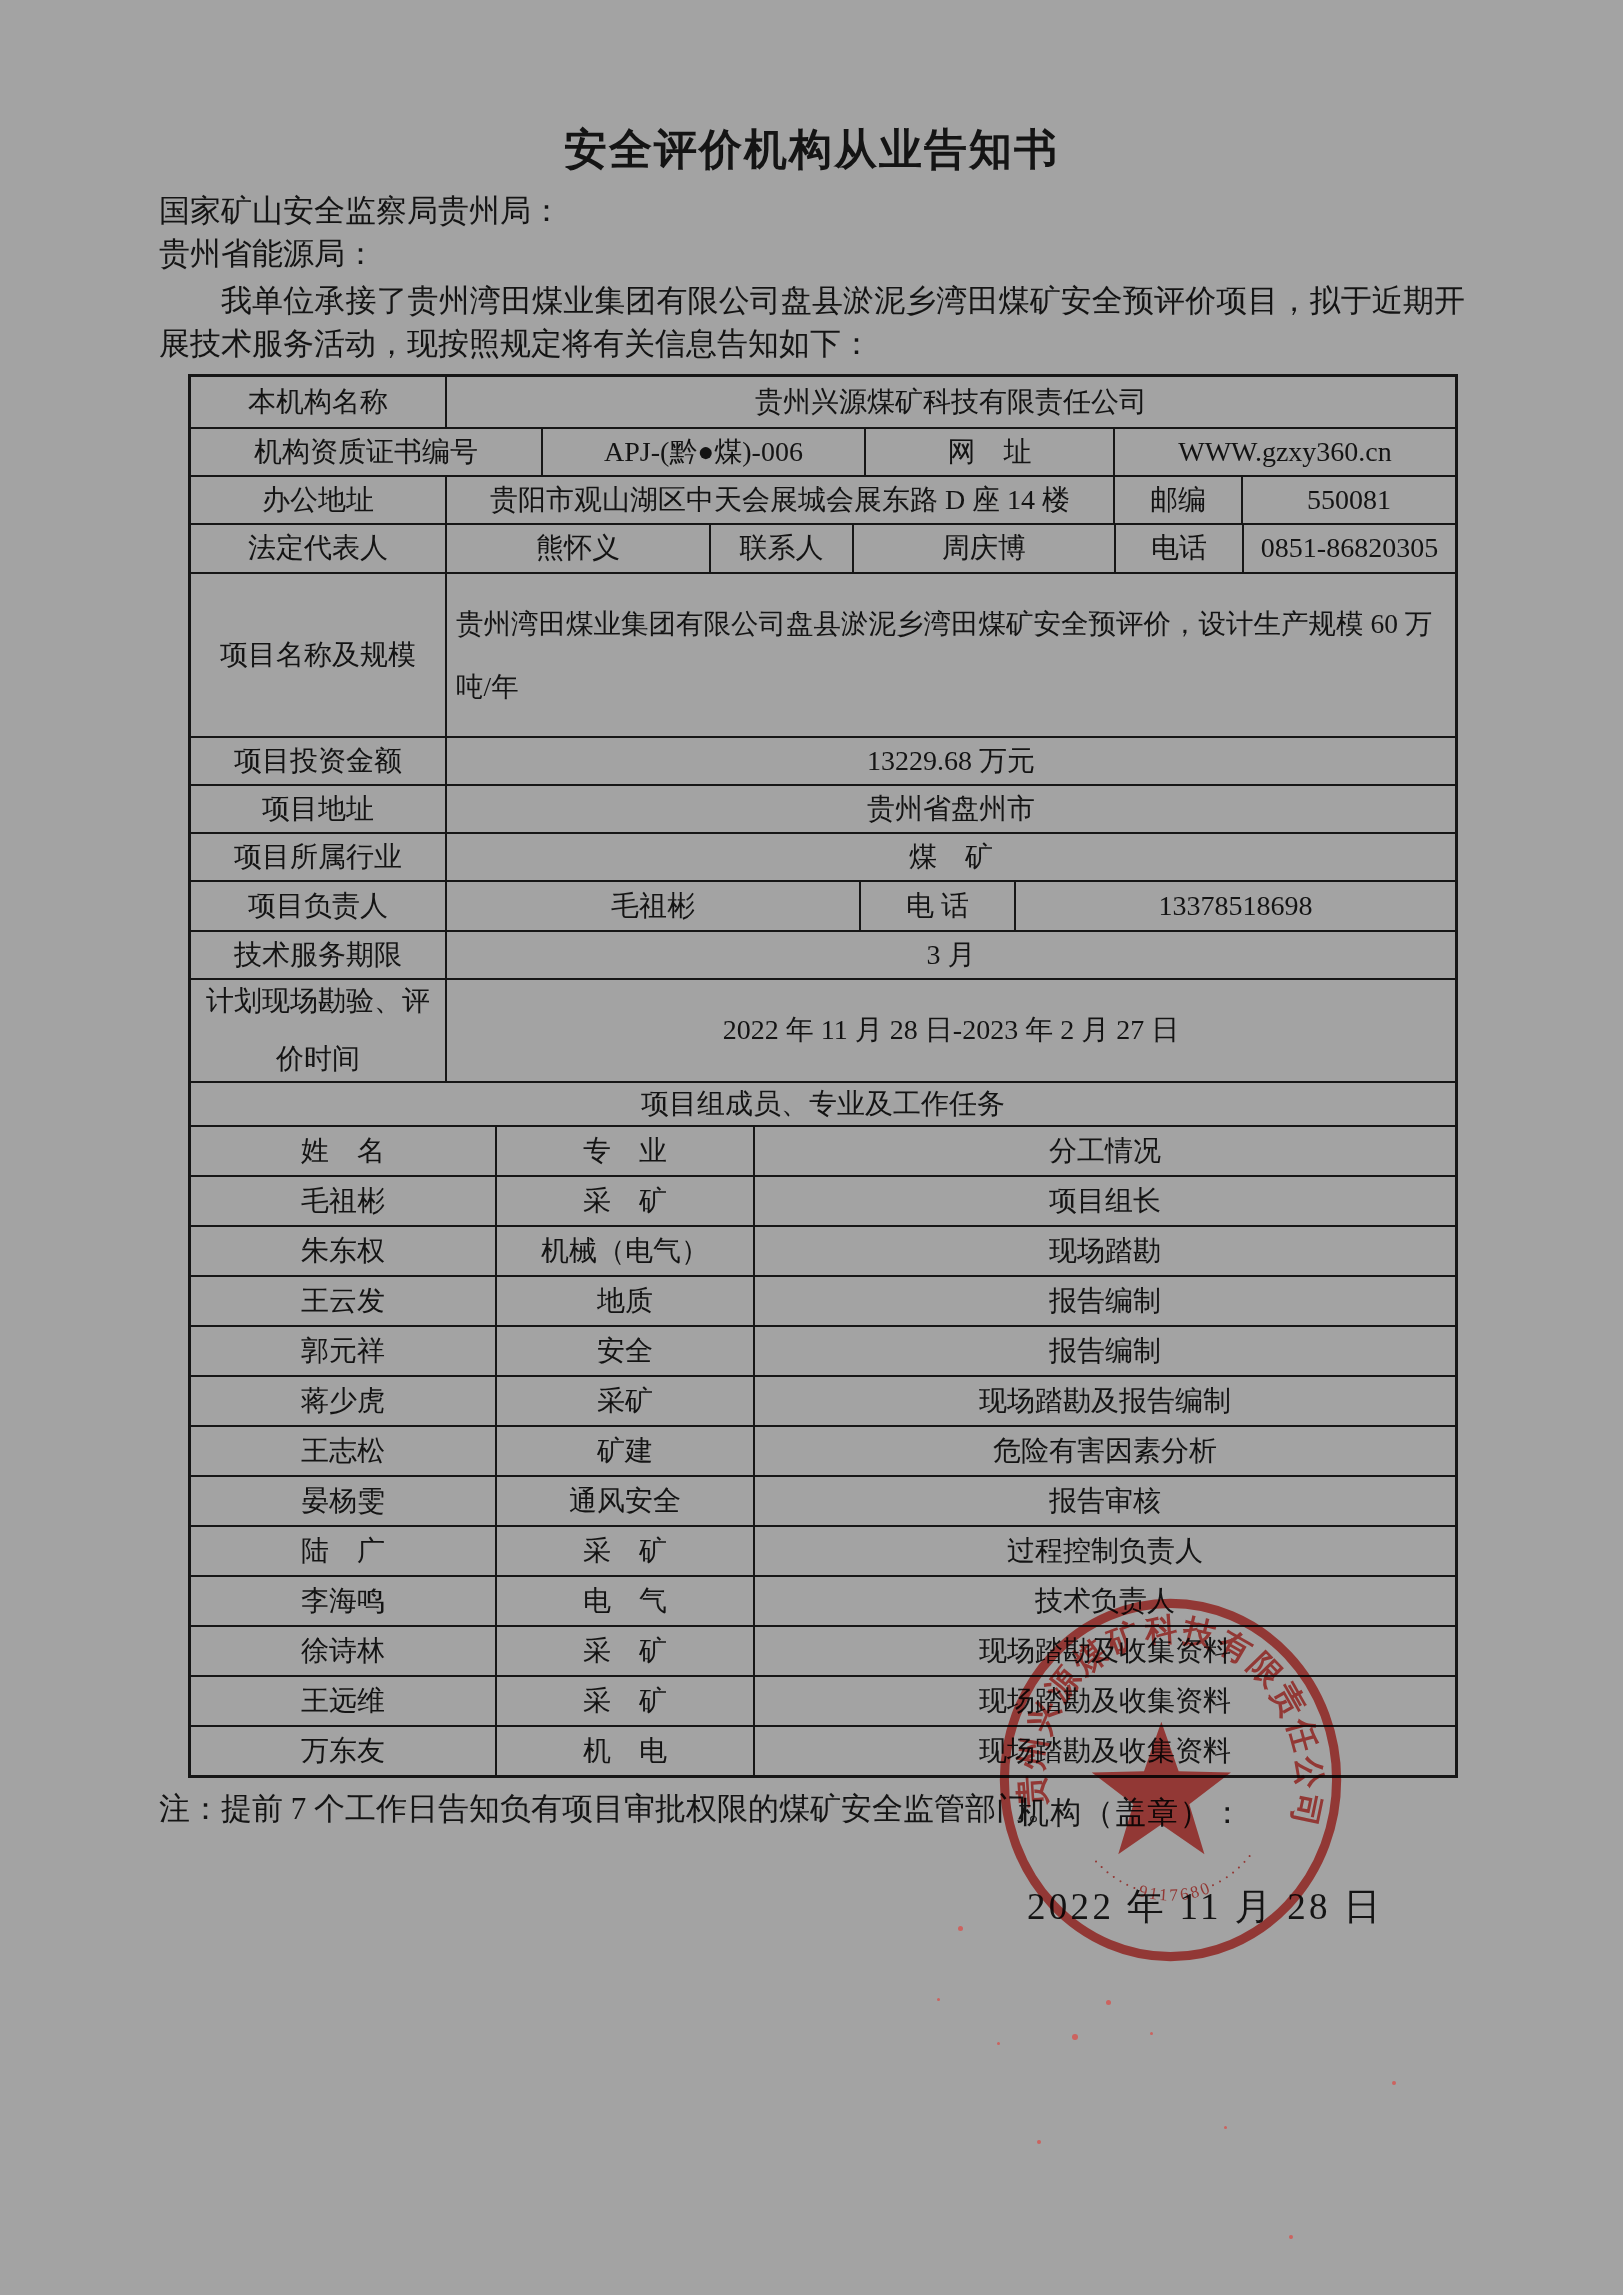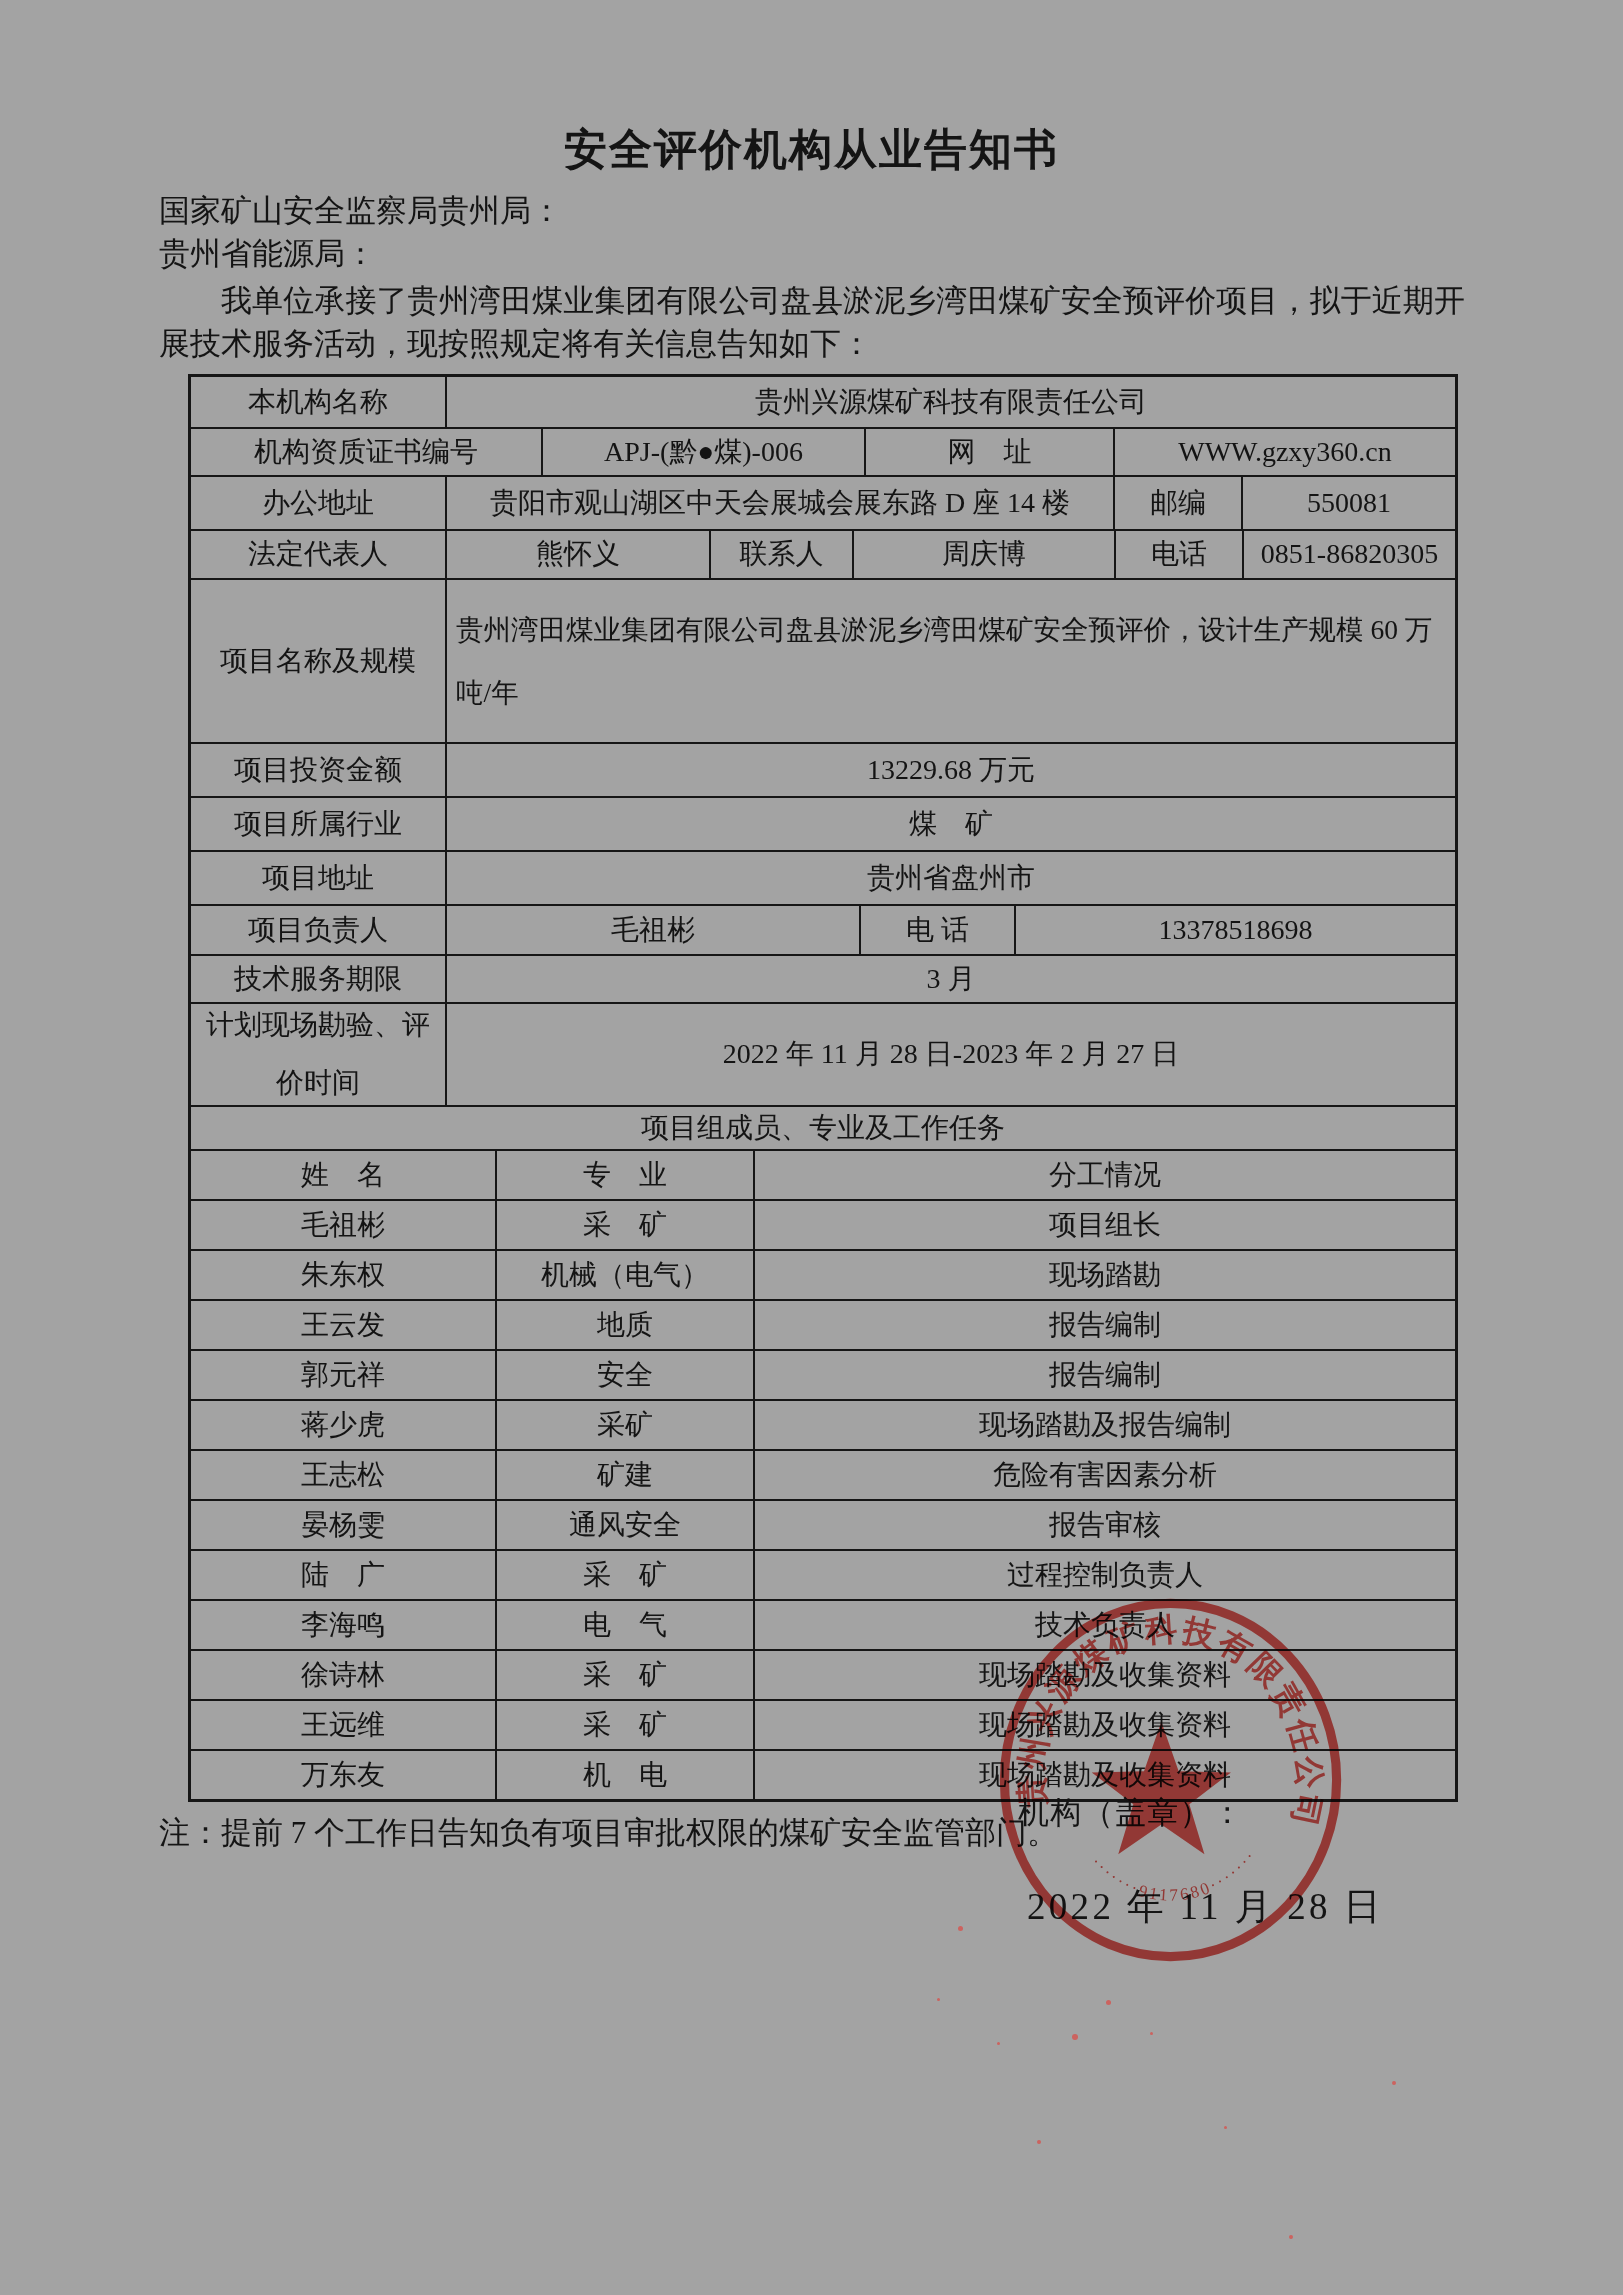--- a/index.html
+++ b/index.html
@@ -44,21 +44,21 @@
     line-height:1.3; overflow:hidden;
   }
   .row > .c:first-child { border-left:none; }
   .g2     { grid-template-columns:254px 1fr; }
   .gcert  { grid-template-columns:350px 323px 249px 1fr; }
   .goffice{ grid-template-columns:254px 668px 128px 1fr; }
   .glegal { grid-template-columns:254px 264px 143px 262px 128px 1fr; }
   .gleader{ grid-template-columns:254px 414px 155px 1fr; }
   .g1     { grid-template-columns:1fr; }
   .gmem   { grid-template-columns:304px 258px 1fr; }
-  .h76{height:50px} .h75{height:49px} .h74{height:54px} .h73{height:48px}
+  .h76{height:50px} .h75{height:49px} .h74{height:48px} .h73{height:48px}
   .h70{height:50px} .h67{height:44px} .h158{height:103px} .h250{height:164px}
   .c.left { justify-content:flex-start; text-align:left; padding:0 9px; line-height:63px; font-size:27.5px; }
   .c.wraplabel { padding:0 13px; line-height:58px; }
   
   .note { margin:10.5px 157px 0 159px; font-size:31px; line-height:41px; }
   .seal-caption { position:absolute; left:1018px; top:1792px; font-size:31px; letter-spacing:1.3px; }
   .sign-date    { position:absolute; left:1003px; top:1882px; font-size:37px; letter-spacing:3.3px;margin-left:24px; }
   .stamp {
     position:absolute; left:990px; top:1589px;
     width:361px; height:382px;
@@ -112,27 +112,27 @@
       <div class="c">项目名称及规模</div>
       <div class="c left">贵州湾田煤业集团有限公司盘县淤泥乡湾田煤矿安全预评价，设计生产规模 60 万吨/年</div>
     </div>
 
     <div class="row g2 h74">
       <div class="c">项目投资金额</div>
       <div class="c">13229.68 万元</div>
     </div>
 
     <div class="row g2 h74">
+      <div class="c">项目地址</div>
+      <div class="c">贵州省盘州市</div>
+    </div>
+
+    <div class="row g2 h74">
       <div class="c">项目所属行业</div>
       <div class="c">煤　矿</div>
-    </div>
-
-    <div class="row g2 h74">
-      <div class="c">项目地址</div>
-      <div class="c">贵州省盘州市</div>
     </div>
 
     <div class="row gleader h70">
       <div class="c">项目负责人</div>
       <div class="c">毛祖彬</div>
       <div class="c">电 话</div>
       <div class="c">13378518698</div>
     </div>
 
     <div class="row g2 h73">

